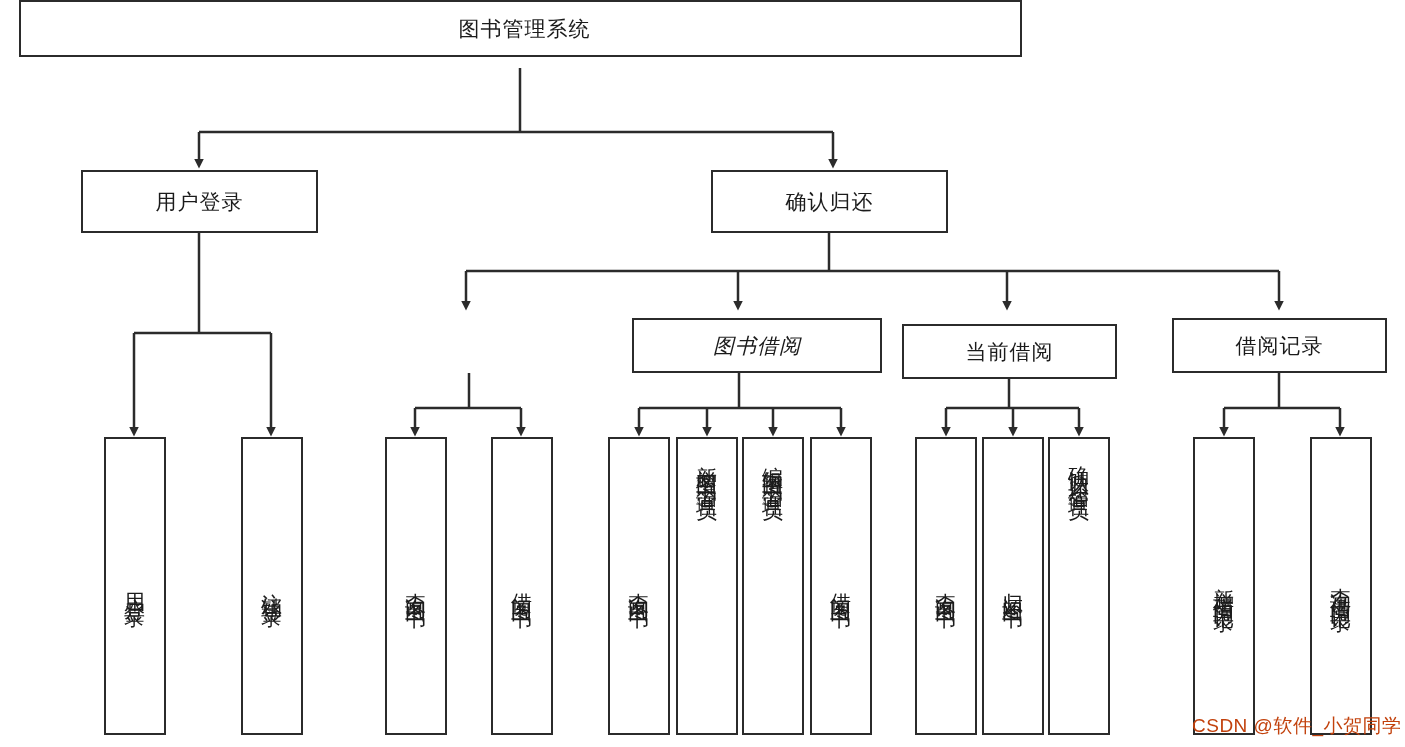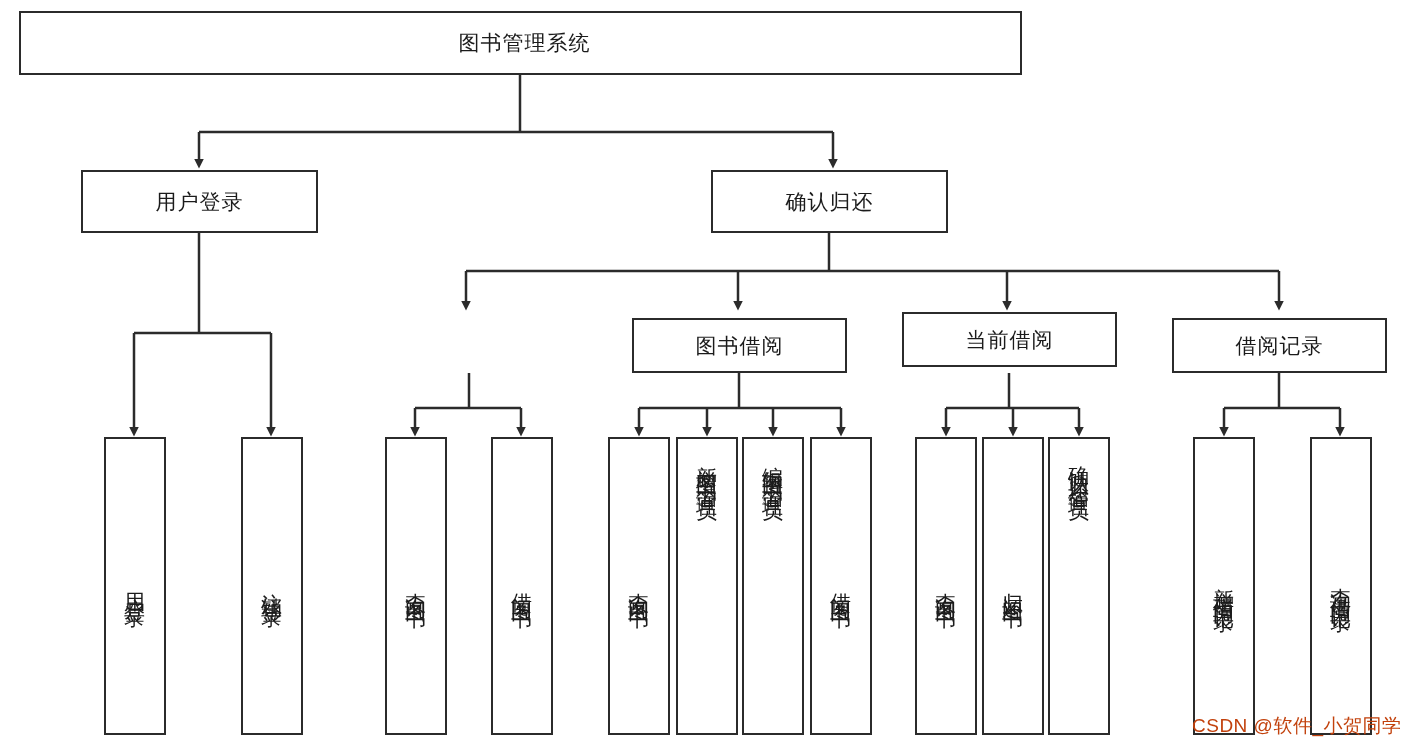--- a/index.html
+++ b/index.html
@@ -113,35 +113,35 @@
       <path d="M1013,408 L1013,428" marker-end="url(#arrow)"></path>
       <path d="M1079,408 L1079,428" marker-end="url(#arrow)"></path>
 
       <path d="M1279,373 L1279,408"></path>
       <path d="M1224,408 L1340,408"></path>
       <path d="M1224,408 L1224,428" marker-end="url(#arrow)"></path>
       <path d="M1340,408 L1340,428" marker-end="url(#arrow)"></path>
     </g>
   </svg>
 
-  <div class="node horiz" style="left:19px; top:11px; width:1003px; height:64px;padding-left:8px;">
+  <div class="node horiz" style="left:19px; top:0; width:1003px; height:57px;padding-left:8px;">
     <span>图书管理系统</span>
   </div>
 
   <div class="node horiz" style="left:81px; top:170px; width:237px; height:63px;">
     <span>用户登录</span>
   </div>
   <div class="node horiz" style="left:711px; top:170px; width:237px; height:63px;">
     <span>确认归还</span>
   </div>
 
-  <div class="node horiz" style="left:632px; top:318px; width:215px; height:55px;">
+  <div class="node horiz" style="left:632px; top:318px; width:250px; height:55px;font-style:italic;">
     <span>图书借阅</span>
   </div>
-  <div class="node horiz" style="left:902px; top:312px; width:215px; height:55px;">
+  <div class="node horiz" style="left:902px; top:324px; width:215px; height:55px;">
     <span>当前借阅</span>
   </div>
   <div class="node horiz" style="left:1172px; top:318px; width:215px; height:55px;">
     <span>借阅记录</span>
   </div>
 
   <div class="node vert centered" style="left:104px; top:437px; width:62px; height:298px;">
     <span class="vlabel">用户登录</span>
   </div>
   <div class="node vert centered" style="left:241px; top:437px; width:62px; height:298px;">

